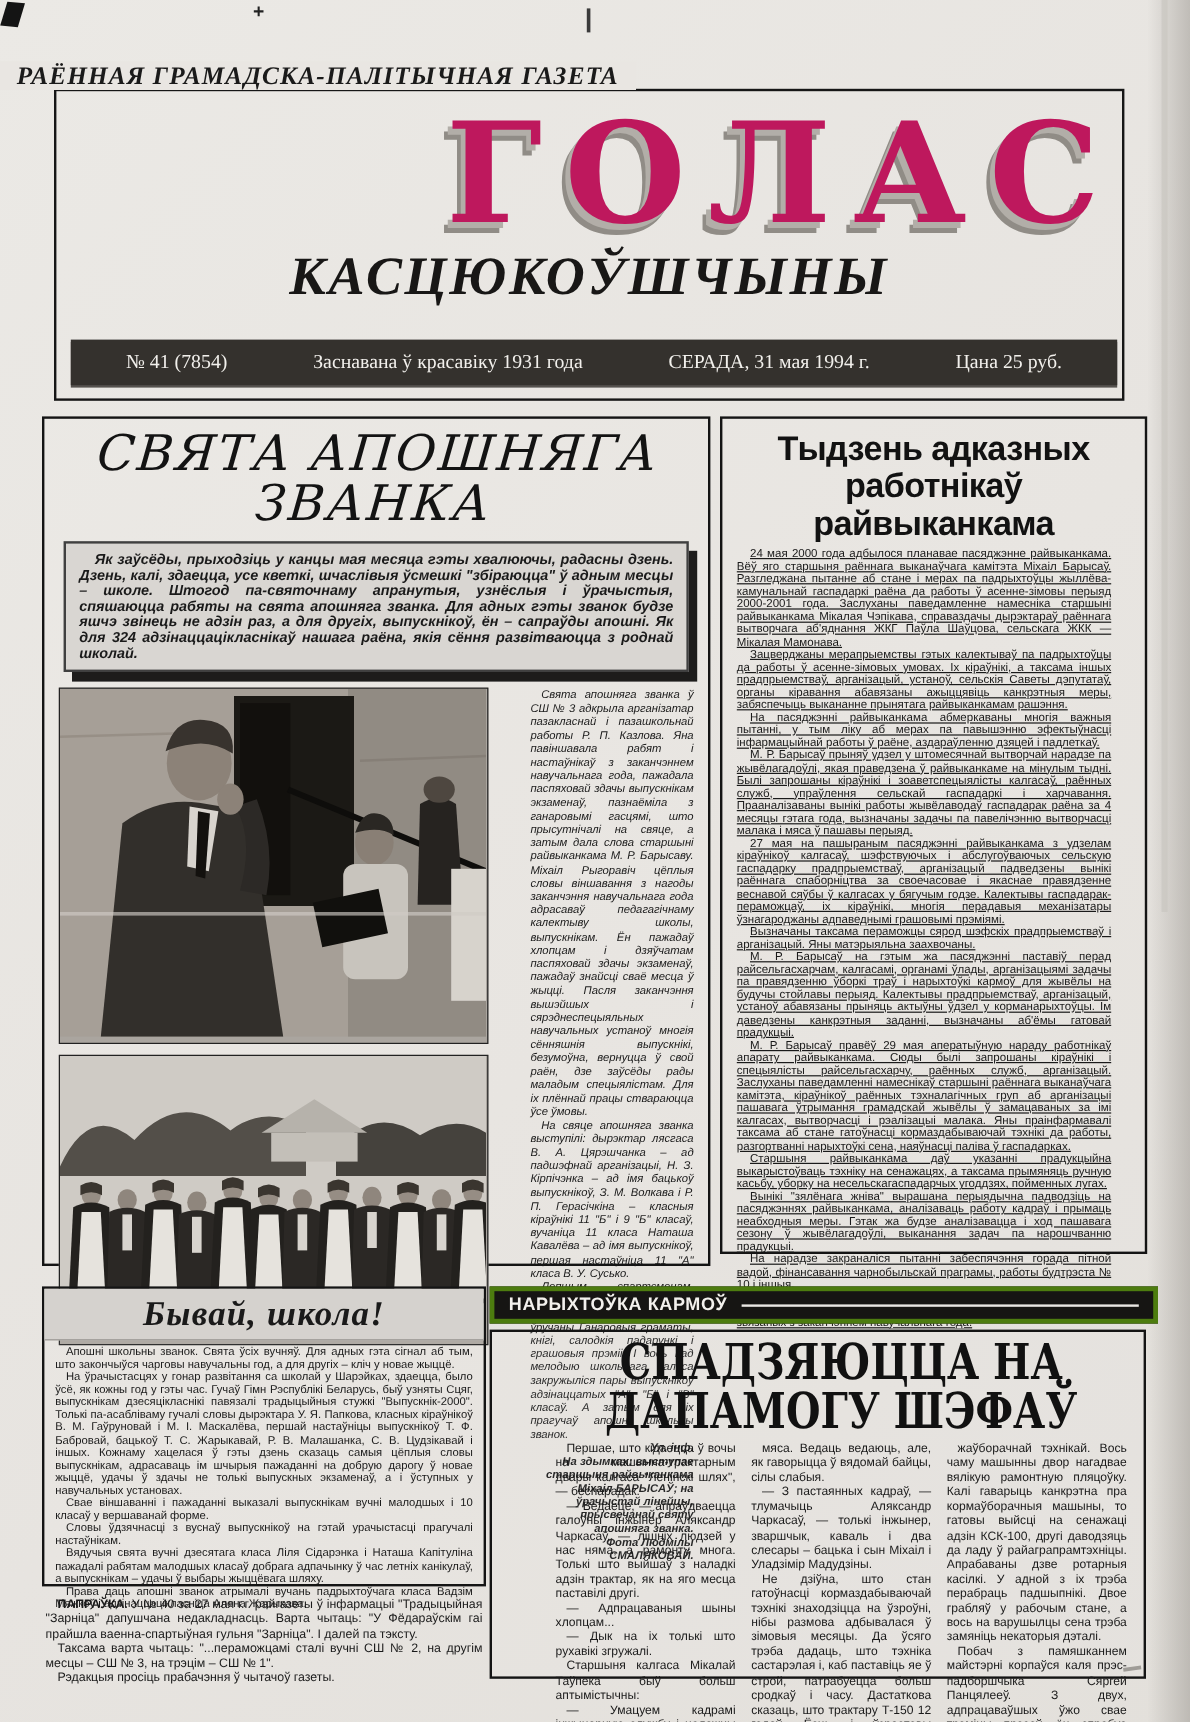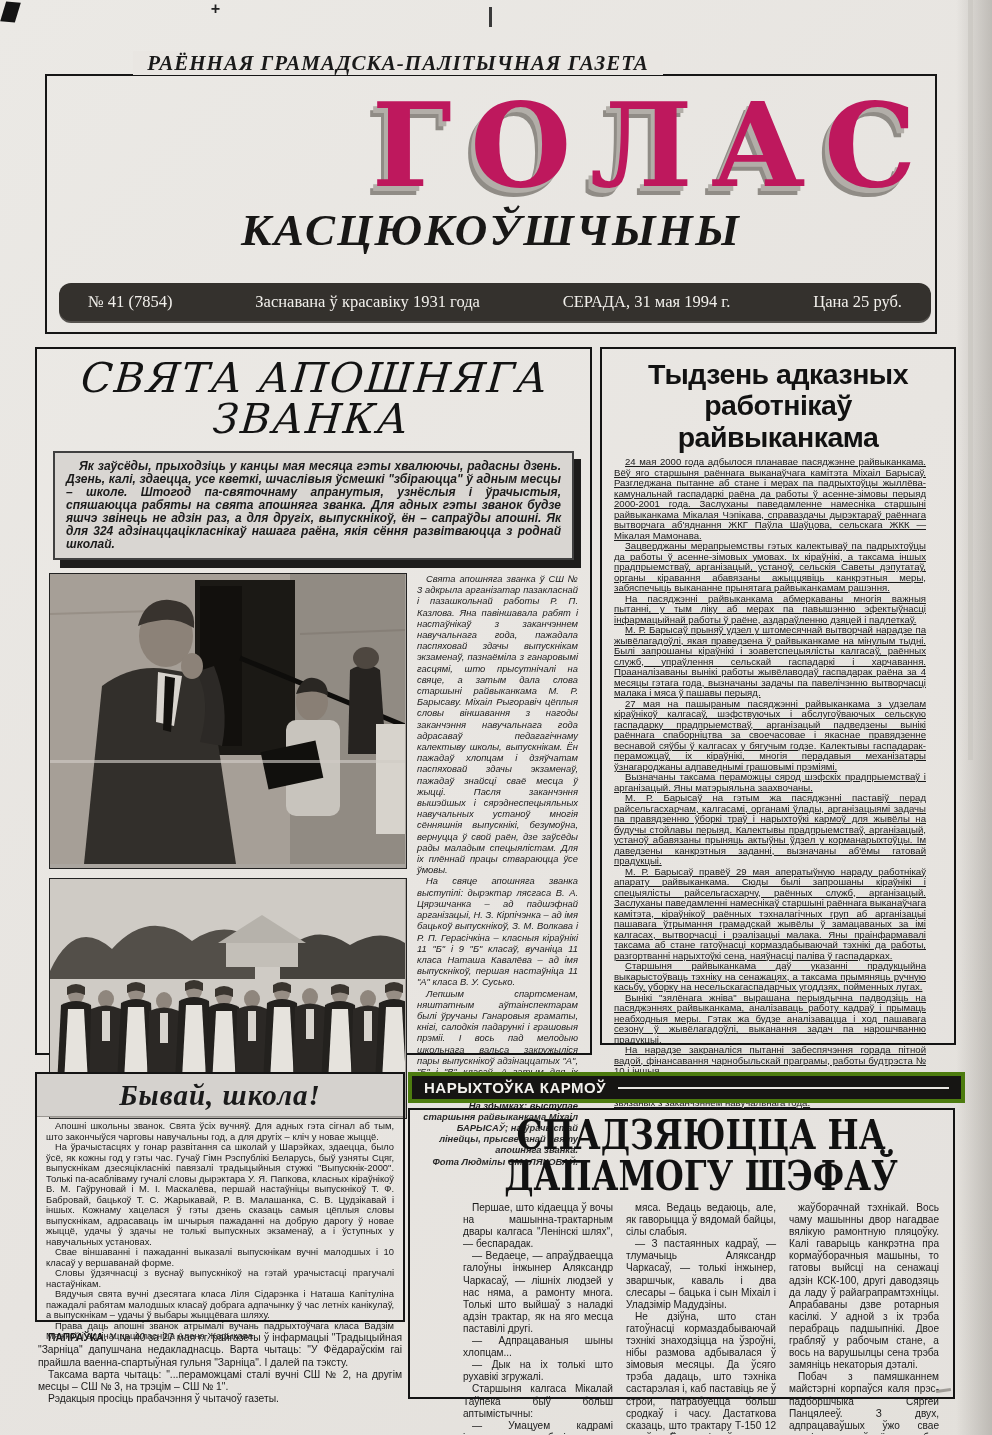--- a/index.html
+++ b/index.html
@@ -9,47 +9,47 @@
   .abs{position:absolute;}
   
   .scan-band{left:956px;top:0;width:36px;height:1435px;
      background:linear-gradient(to right,rgba(170,166,160,0),rgba(158,154,148,.55));}
   .scan-streak{left:968px;top:0;width:5px;height:760px;background:#c9c6c1;opacity:.7;}
   .mark-tl{left:3px;top:2px;width:15px;height:20px;background:#141414;transform:skewX(-12deg) rotate(5deg);}
   .mark-cross{left:211px;top:0px;font:bold 15px "DejaVu Sans Mono",monospace;color:#222;}
   .mark-tick{left:489px;top:7px;width:3px;height:20px;background:#3a3a3a;}
   .mark-dash{left:936px;top:1389px;width:15px;height:3px;background:#9a9691;transform:rotate(-8deg);}
   
-  .banner{left:0;top:51px;width:796px;text-align:center;z-index:3;}
+  .banner{left:0;top:51px;width:796px;z-index:3;}
   .banner span{background:#e9e6e2;padding:0 14px;
      font:italic 700 21px "Liberation Serif",serif;letter-spacing:1px;}
   .mast-box{left:45px;top:74px;width:888px;height:256px;border:2px solid #161616;}
   .mast-title{margin-top:14px;text-align:right;
      font:700 116px/0.95 "DejaVu Serif","Liberation Serif",serif;
      letter-spacing:0.16em;text-indent:0.16em;color:#be185d;
      text-shadow:-4px 5px 0 #b2aea8,-7px 9px 0 #908c86;}
   .mast-sub{margin-top:8px;text-align:center;
      font:italic 700 45px/1 "Liberation Serif",serif;letter-spacing:0.05em;color:#181716;}
   .datebar{position:absolute;left:12px;right:4px;top:207px;height:38px;background:#34312d;
-     display:flex;align-items:center;justify-content:space-between;padding:0 29px;box-sizing:border-box;
-     color:#f2f0ec;font:16.5px "Liberation Serif",serif;box-shadow:0 2px 0 #55524e;border-radius:12px;}
+     display:flex;align-items:center;justify-content:space-between;padding:0 46px;box-sizing:border-box;
+     color:#f2f0ec;font:16.5px "Liberation Serif",serif;box-shadow:0 2px 0 #55524e;}
   
   .box{border:2px solid #141414;background:rgba(255,255,255,0.06);box-sizing:border-box;}
   .svyata{left:35px;top:347px;width:557px;height:708px;}
   .svyata-h{margin-top:9px;text-align:center;
      font:italic 400 41px/1 "DejaVu Serif","Liberation Serif",serif;
      letter-spacing:2px;transform:skewX(-5deg);color:#131313;}
   .lead{margin:11px 16px 0 16px;border:2px solid #404040;box-shadow:7px 8px 0 #1d1c1b;
      background:#d9d6d2;padding:7px 11px;
      font:italic 700 12px/13px "Liberation Sans",sans-serif;text-align:justify;text-indent:13px;}
   .svyata-row{display:flex;gap:10px;margin:13px 12px 0 12px;}
   .photos{width:358px;flex:none;}
   .photo{border:1.5px solid #222;background:#aaa59f;overflow:hidden;}
   .photo + .photo{margin-top:9px;}
-  .svyata-col{flex:1;font:italic 9.4px/11.2px "Liberation Sans",sans-serif;text-align:justify;}
+  .svyata-col{flex:1;font:italic 9.4px/11.2px "Liberation Sans",sans-serif;text-align:justify;margin-left:25px;}
   .svyata-col p{margin:0;text-indent:9px;}
   .cap{text-align:right;font-weight:700;}
   
   .tydzen{left:600px;top:347px;width:356px;height:698px;}
   .tydzen-h{margin:10px 6px 4px 6px;text-align:center;
      font:700 28.5px/1.1 "Liberation Sans",sans-serif;letter-spacing:-0.5px;color:#121212;}
   .tydzen-body{margin:4px 28px 0 12px;font:9.6px/10.5px "Liberation Sans",sans-serif;text-align:justify;text-decoration:underline;}
   .tydzen-body p{margin:0;text-indent:11px;}
   
   .byvai{left:35px;top:1072px;width:370px;height:250px;}

